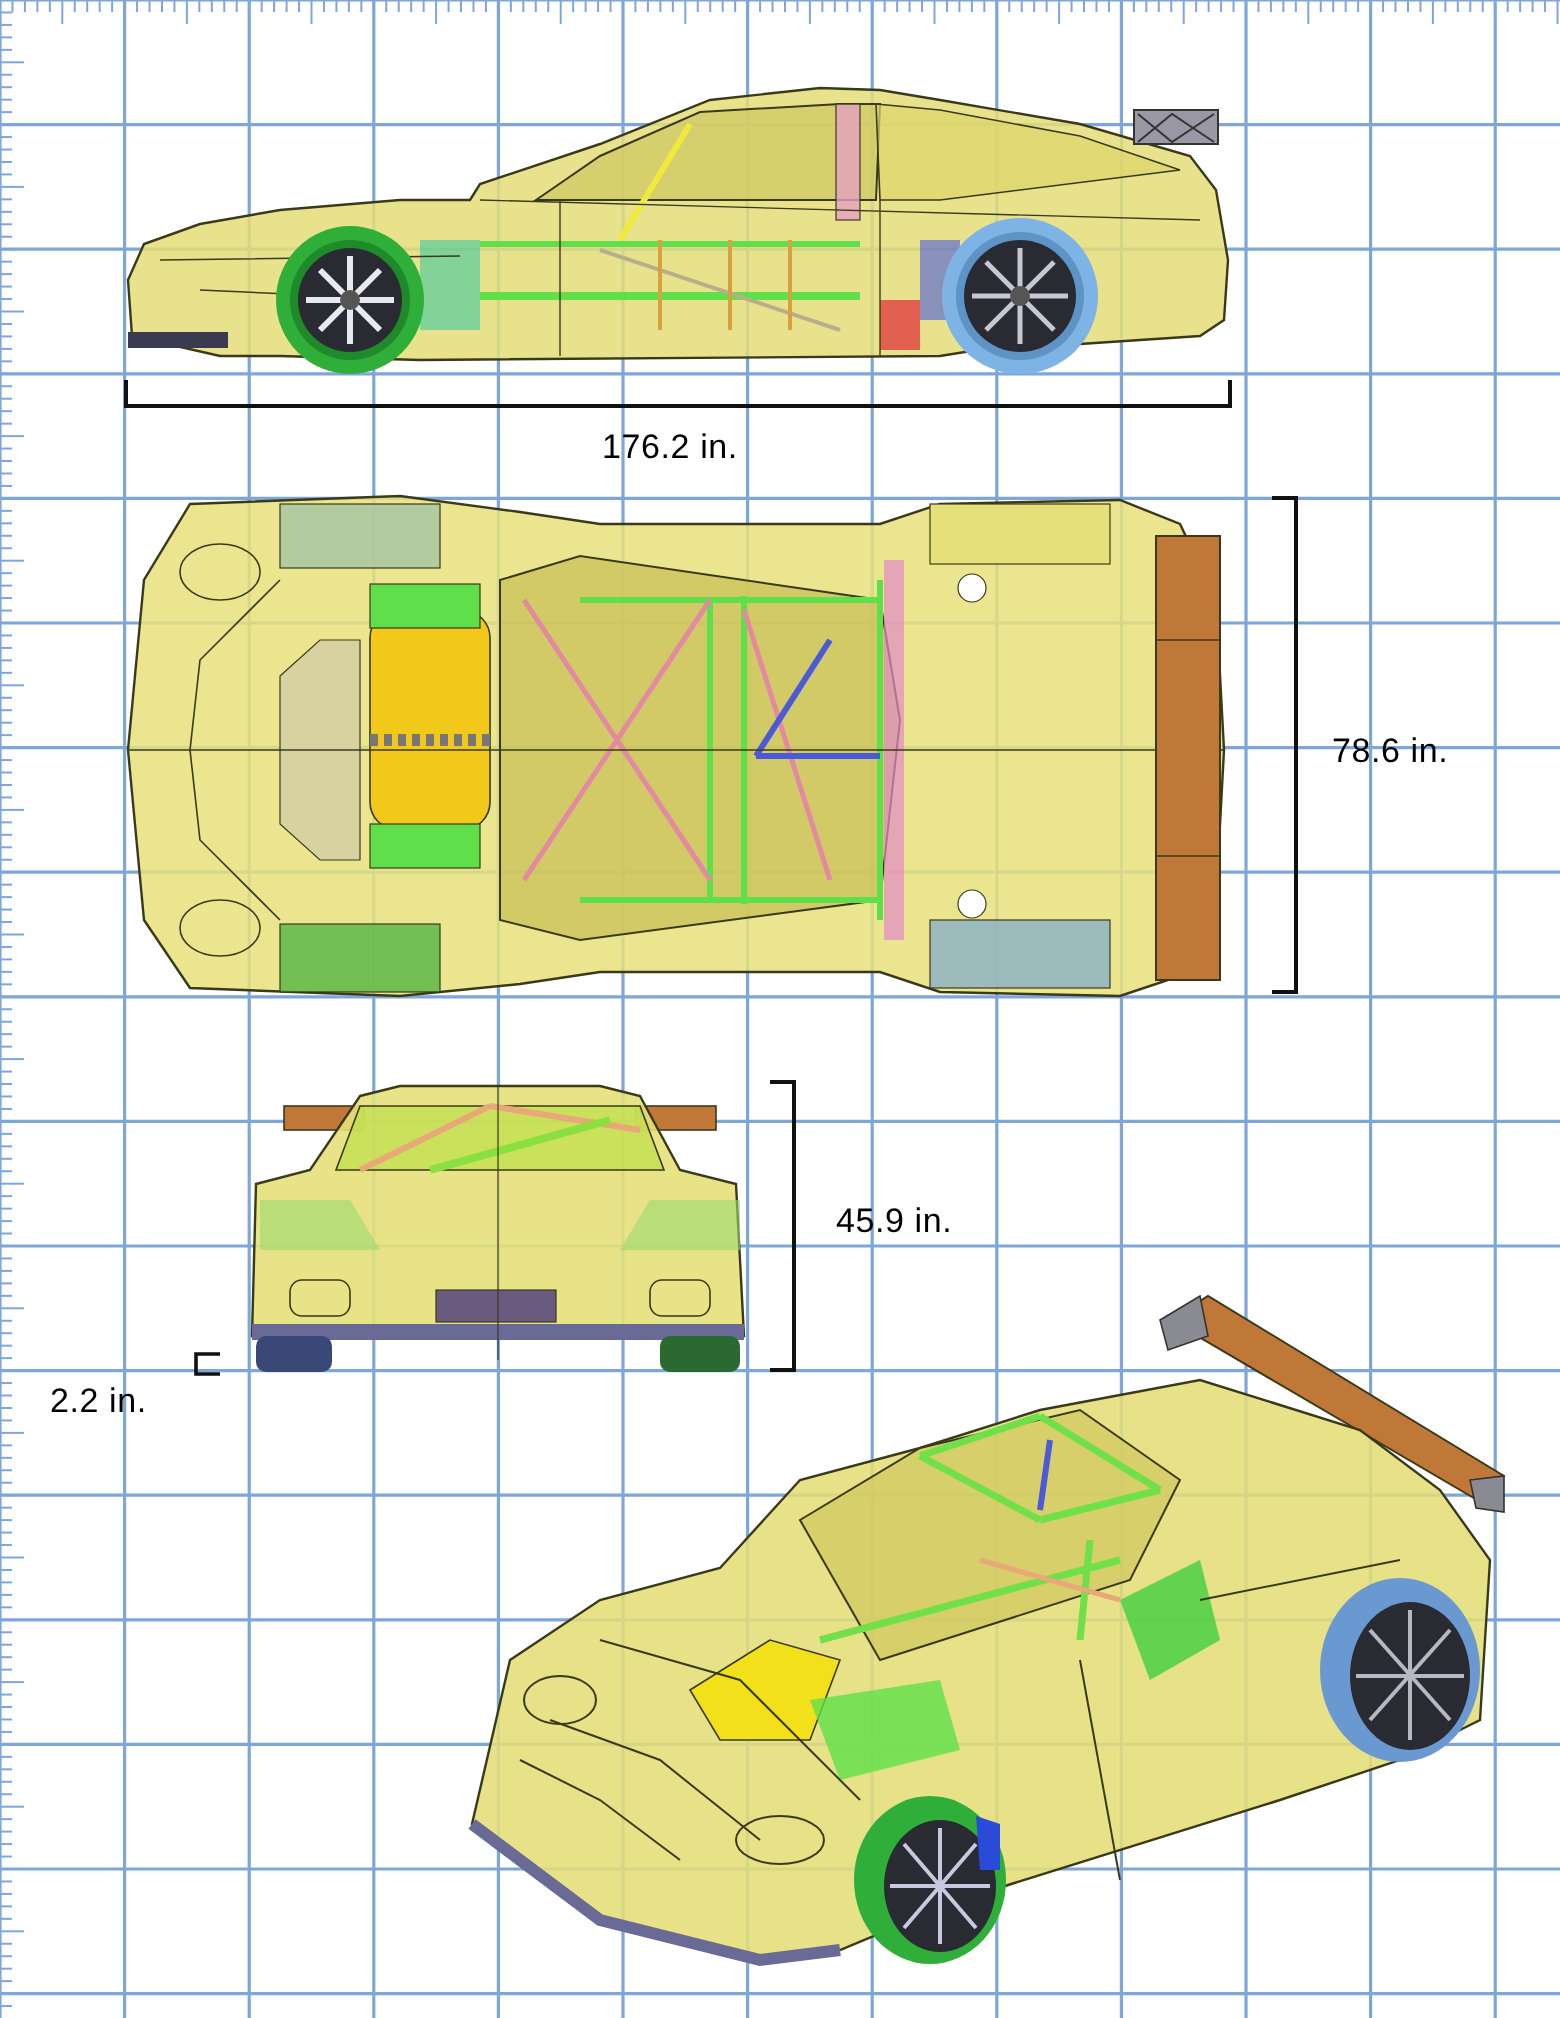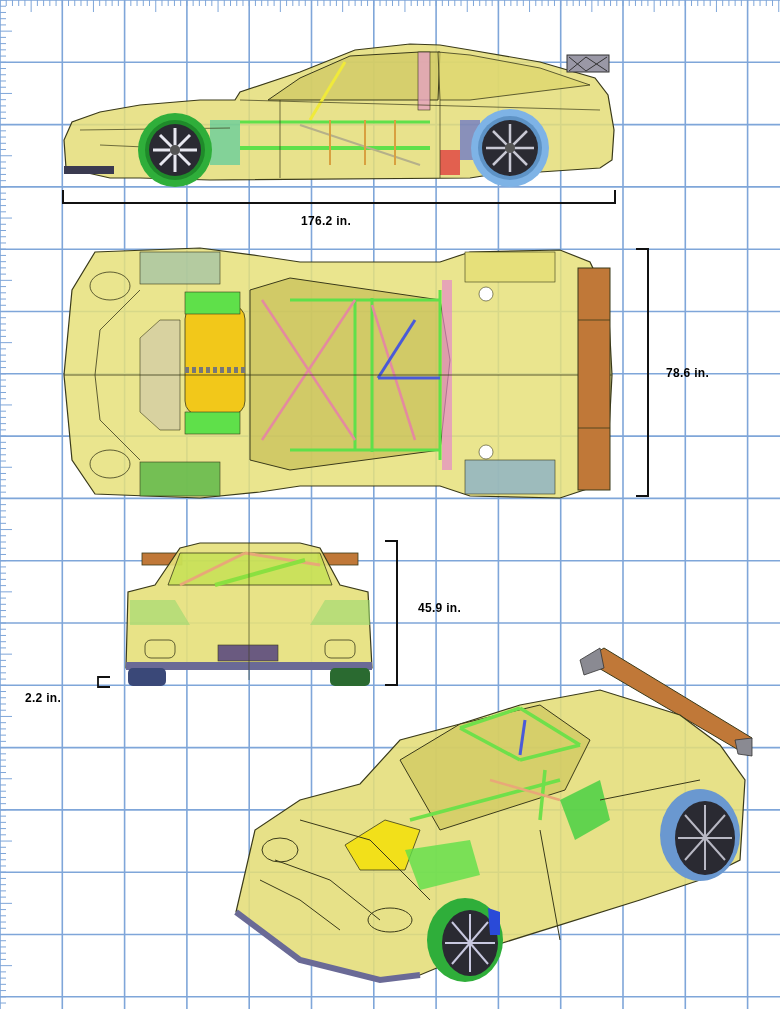--- a/index.html
+++ b/index.html
@@ -1,19 +1,19 @@
 <!DOCTYPE html>
 <html><head>
 <meta charset="utf-8">
 <style>
   html, body { margin: 0; padding: 0; }
   body { width: 780px; height: 1009px; background: #ffffff; position: relative; overflow: hidden;
          font-family: "Liberation Sans", "DejaVu Sans", sans-serif; }
   #canvas { position: absolute; left: 0; top: 0; width: 780px; height: 1009px; }
-  .dim-label { position: absolute; font-weight: bold; font-size: 12px; color: #000; white-space: nowrap; letter-spacing: 0.3px; }
+  .dim-label { position: absolute; font-weight: normal; font-size: 17px; color: #000; white-space: nowrap; letter-spacing: 0.3px; }
   .view { position: absolute; }
 </style>
 </head>
 <body>
 
 <div id="canvas">
   <svg id="grid-svg" width="780" height="1009" style="position:absolute;left:0;top:0">
       <line x1="0" y1="0" x2="0" y2="1009" stroke="#7fa6d9" stroke-width="1.6"></line>
       <line x1="62.3" y1="0" x2="62.3" y2="1009" stroke="#7fa6d9" stroke-width="1.6"></line>
       <line x1="124.6" y1="0" x2="124.6" y2="1009" stroke="#7fa6d9" stroke-width="1.6"></line>

